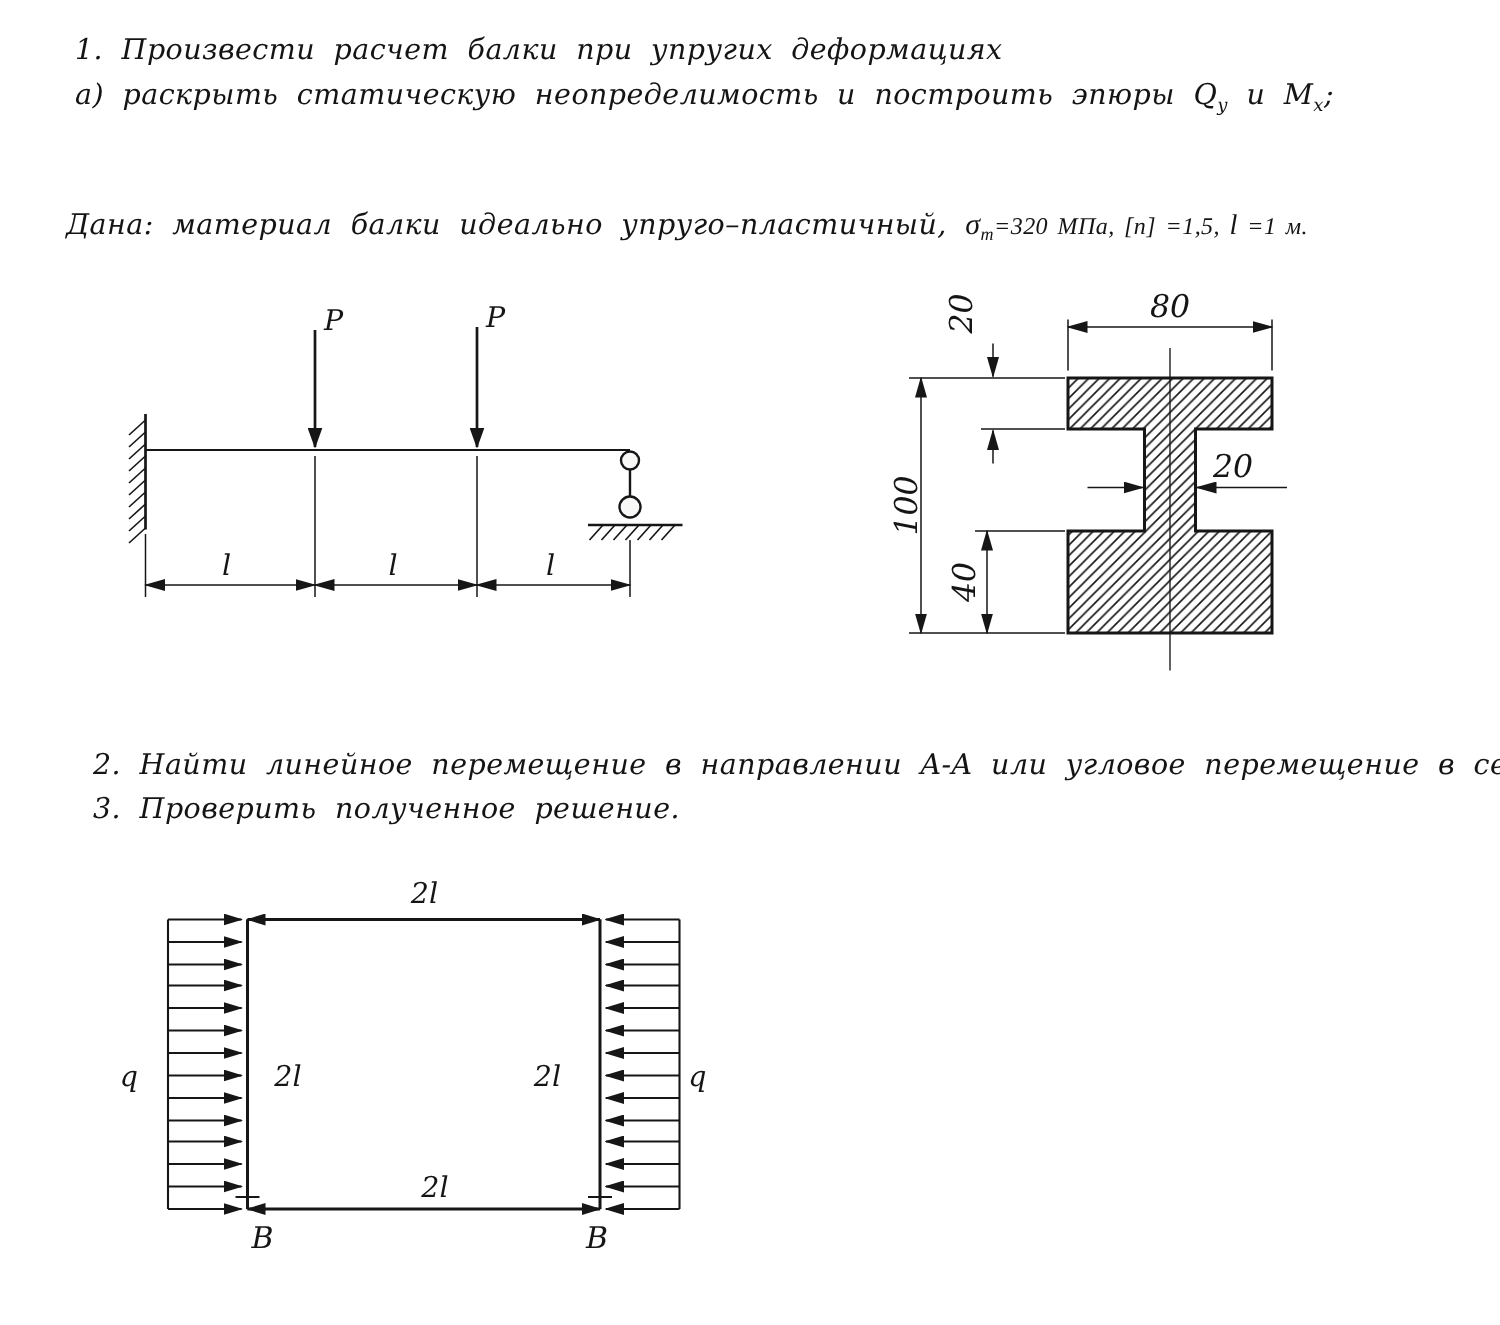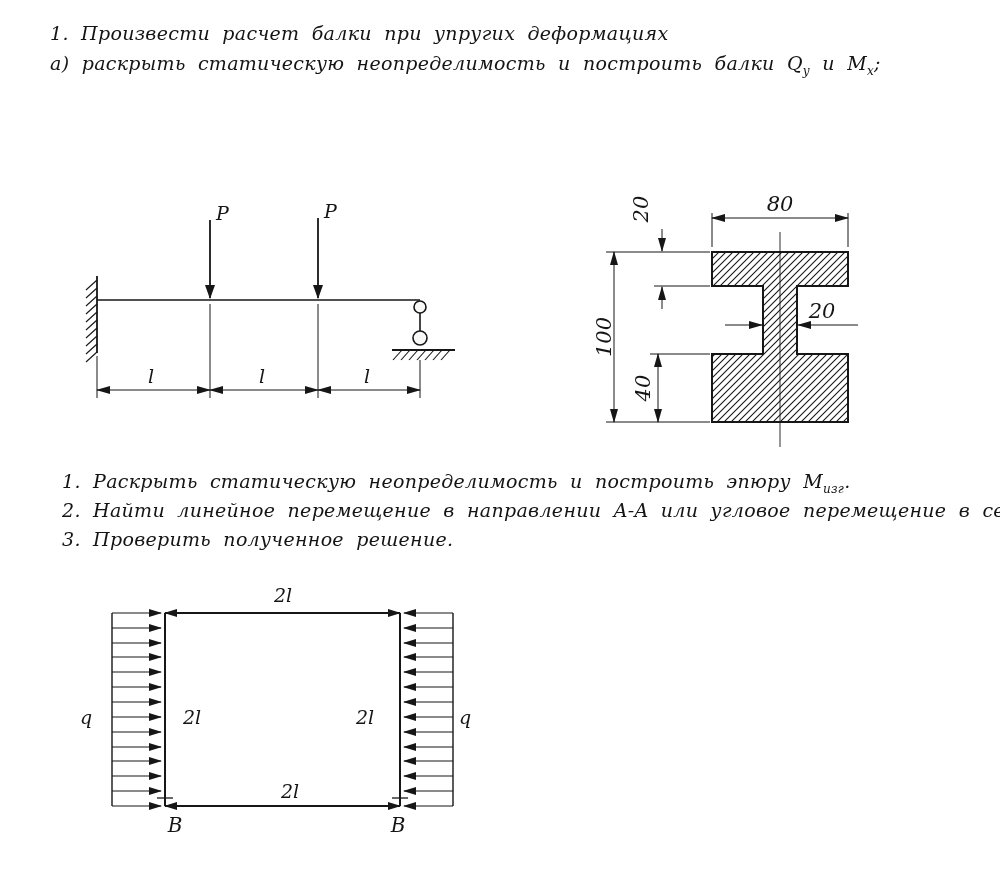--- a/index.html
+++ b/index.html
@@ -24,24 +24,27 @@
   .big{font-size:20px;}
 </style>
 </head>
 <body>
 
 <div id="page">
 
   <div class="hw" style="left:50px;top:22px">1. Произвести расчет балки при упругих деформациях</div>
 
   <div class="hw" style="left:50px;top:52px">
-    <span>а) раскрыть статическую неопределимость и построить балки </span><span>Q</span><sub>y</sub><span> и </span><span>M</span><sub>x</sub><span>;</span>
+    <span>а) раскрыть статическую неопределимость и построить эпюры </span><span>Q</span><sub>y</sub><span> и </span><span>M</span><sub>x</sub><span>;</span>
   </div>
 
 
+  <div class="hw" style="left:44px;top:139px">
+    <span>Дана:  материал балки идеально упруго–пластичный, </span><span class="ts"><span style="font-size:20px">σ</span><sub>т</sub><span>=320 МПа,  [n] =1,5,  </span><span style="font-size:19px">l</span><span> =1 м.</span></span>
+  </div>
 
   <svg style="left:55px;top:190px" width="440" height="260" viewBox="0 0 440 260">
     <defs>
       <marker id="b-aR" markerWidth="14" markerHeight="8" refX="13" refY="4" markerUnits="userSpaceOnUse">
           <path d="M0,0 L14,4 L0,8 Z" fill="#161616"></path>
         </marker>
       <marker id="b-aL" markerWidth="14" markerHeight="8" refX="1" refY="4" markerUnits="userSpaceOnUse">
           <path d="M14,0 L0,4 L14,8 Z" fill="#161616"></path>
         </marker>
       <marker id="b-aD" markerWidth="10" markerHeight="14" refX="5" refY="13" markerUnits="userSpaceOnUse">
@@ -163,23 +166,20 @@
       <text class="num" text-anchor="middle" transform="rotate(-90 60 203)" x="60" y="203">40</text>
     </g>
 
     <g>
       <line x1="135" y1="140" x2="172" y2="140" stroke="#161616" stroke-width="1" marker-end="url(#s-aR)"></line>
       <line x1="208" y1="140" x2="268" y2="140" stroke="#161616" stroke-width="1" marker-start="url(#s-aL)"></line>
       <text class="num" x="232" y="133" text-anchor="middle">20</text>
     </g>
   </svg>
 
-  <div class="hw" style="left:62px;top:470px">
-    <span>1.  Раскрыть статическую неопределимость и построить эпюру </span><span>M</span><sub>изг</sub><span>.</span>
-  </div>
   <div class="hw" style="left:62px;top:499px">2.  Найти линейное перемещение в направлении A-A  или угловое перемещение в сечении B.</div>
   <div class="hw" style="left:62px;top:528px">3.  Проверить полученное решение.</div>
 
   <svg style="left:65px;top:578px" width="420" height="275" viewBox="0 0 420 275">
     <defs>
       <marker id="f-aR" markerWidth="13" markerHeight="8" refX="12" refY="4" markerUnits="userSpaceOnUse">
           <path d="M0,0 L13,4 L0,8 Z" fill="#161616"></path>
         </marker>
       <marker id="f-aL" markerWidth="13" markerHeight="8" refX="1" refY="4" markerUnits="userSpaceOnUse">
           <path d="M13,0 L0,4 L13,8 Z" fill="#161616"></path>

